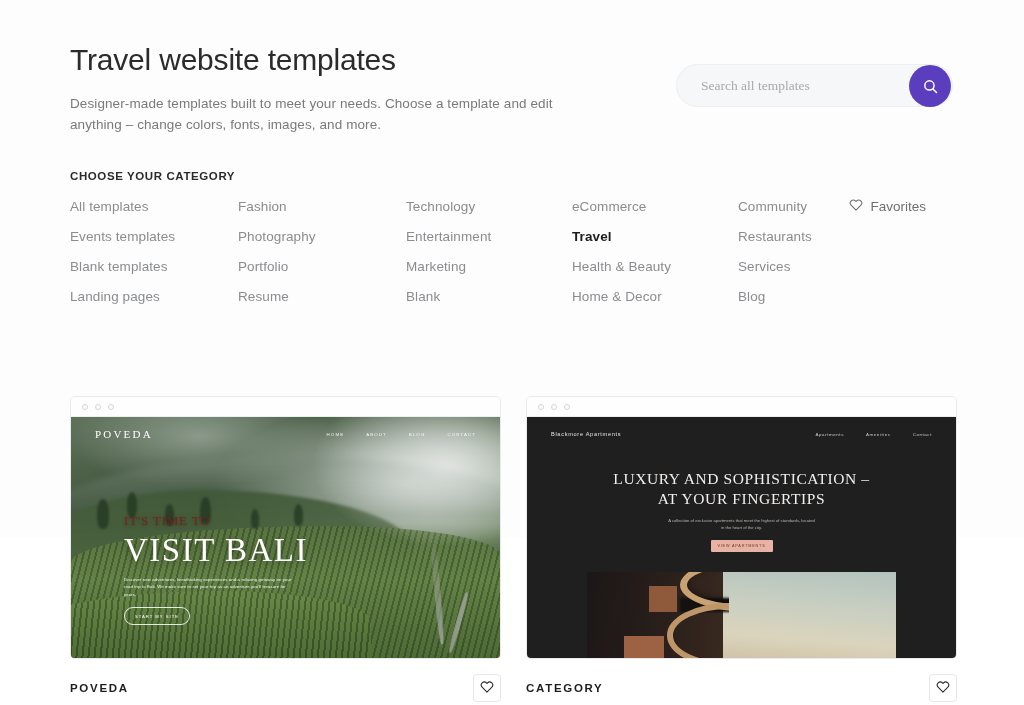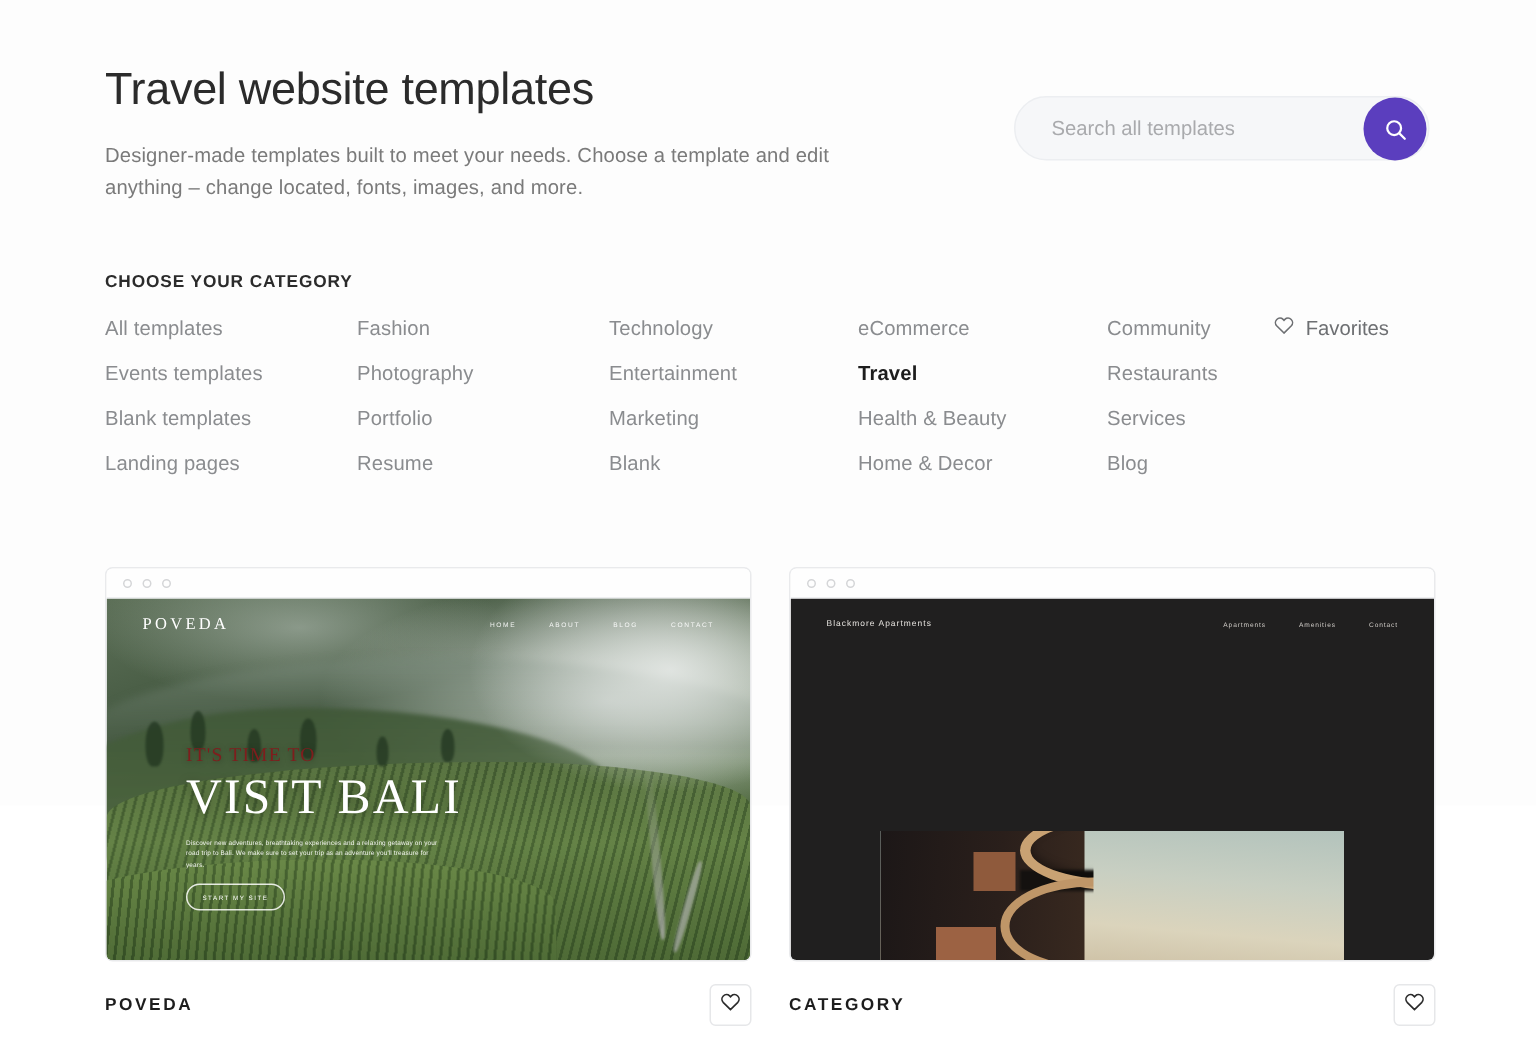--- a/index.html
+++ b/index.html
@@ -33,34 +33,34 @@
     position: absolute; left: 676px; top: 64px;
     width: 277px; height: 43px;
     background: #f6f7f9;
     border: 1px solid #eceef1;
     border-radius: 22px;
     display: flex; align-items: center;
   }
   .search-input {
     border: none; outline: none; background: transparent;
     margin-left: 22px; width: 190px;
-    font-family: Liberation Sans, sans-serif;
+    font-family: Liberation Serif, serif;
     font-size: 13.5px; color: #be185d;
   }
   .search-input::placeholder { color: #a9aaad; }
   .search-btn {
     position: absolute; right: 1px; top: 0px;
     width: 42px; height: 42px; border-radius: 50%;
     background: #5b3ebe; border: none; cursor: pointer;
     display: flex; align-items: center; justify-content: center;
   }
   .search-btn svg { display: block; }
 
   
-  .cat-section { position: absolute; left: 70px; top: 182px; width: 900px; }
+  .cat-section { position: absolute; left: 70px; top: 170px; width: 900px; }
   .cat-heading {
     font-size: 11.5px; font-weight: bold; color: #2b2b2b;
     letter-spacing: 0.6px;
   }
   .cat-grid {
     margin-top: 18px;
     display: grid;
     grid-template-columns: 168px 168px 166px 166px 140px;
     row-gap: 16px;
   }
@@ -71,21 +71,21 @@
   }
   .cat-item.active { color: #1d1d1d; font-weight: bold; }
   .favorites {
     position: absolute; right: 44px; top: 28px;
     display: flex; align-items: center; gap: 7px;
     font-size: 13.5px; color: #6d6f72; cursor: pointer;
   }
 
   
   .cards { position: absolute; left: 70px; top: 378px; display: flex; gap: 25px; }
-  .card { width: 431px; }
+  .card { width: 431px; margin-top: 18px; }
   .card-frame {
     width: 431px; height: 263px;
     background: #fff;
     border: 1px solid #e9eaec;
     border-radius: 5px;
     overflow: hidden;
   }
   .chrome {
     height: 20px; background: #fefefe;
     border-bottom: 1px solid #eeeff1;
@@ -272,21 +272,21 @@
     display: flex; align-items: center; justify-content: center; cursor: pointer;
   }
 </style>
 </head>
 <body>
 
 <div class="page">
 
   <div class="header">
     <div class="page-title">Travel website templates</div>
-    <div class="page-subtitle">Designer-made templates built to meet your needs. Choose a template and edit anything – change located, fonts, images, and more.</div>
+    <div class="page-subtitle">Designer-made templates built to meet your needs. Choose a template and edit anything – change colors, fonts, images, and more.</div>
 
     <div class="search-wrap">
       <input class="search-input" type="text" placeholder="Search all templates" style="">
       <button class="search-btn">
         <span>
           <svg width="17" height="17" viewBox="0 0 24 24" fill="none" stroke="#ffffff" stroke-width="2.1" stroke-linecap="round">
             <circle cx="10.5" cy="10.5" r="6.5"></circle>
             <line x1="15.4" y1="15.4" x2="20.5" y2="20.5"></line>
           </svg>
         </span>
@@ -402,20 +402,26 @@
 
           <div class="tpl-nav black" style="background:transparent;">
             <div class="tpl-logo">Blackmore Apartments</div>
             <div class="tpl-nav-items">
               <span>Apartments</span>
               <span>Amenities</span>
               <span>Contact</span>
             </div>
           </div>
 
+          <div class="black-hero">
+            <div class="black-title">LUXURY AND SOPHISTICATION –</div>
+            <div class="black-title">AT YOUR FINGERTIPS</div>
+            <div class="black-body">A collection of exclusive apartments that meet the highest of standards, located in the heart of the city.</div>
+            <div class="black-cta">VIEW APARTMENTS</div>
+          </div>
 
           <div class="black-photo">
             <div class="bp-dark"></div>
             <div class="bp-sky"></div>
             <div class="bp-shadow"></div>
             <div class="bp-balcony bp-b1"></div>
             <div class="bp-balcony bp-b2"></div>
             <div class="bp-mask"></div>
             <div class="bp-panel bp-p1"></div>
             <div class="bp-panel bp-p2"></div>

